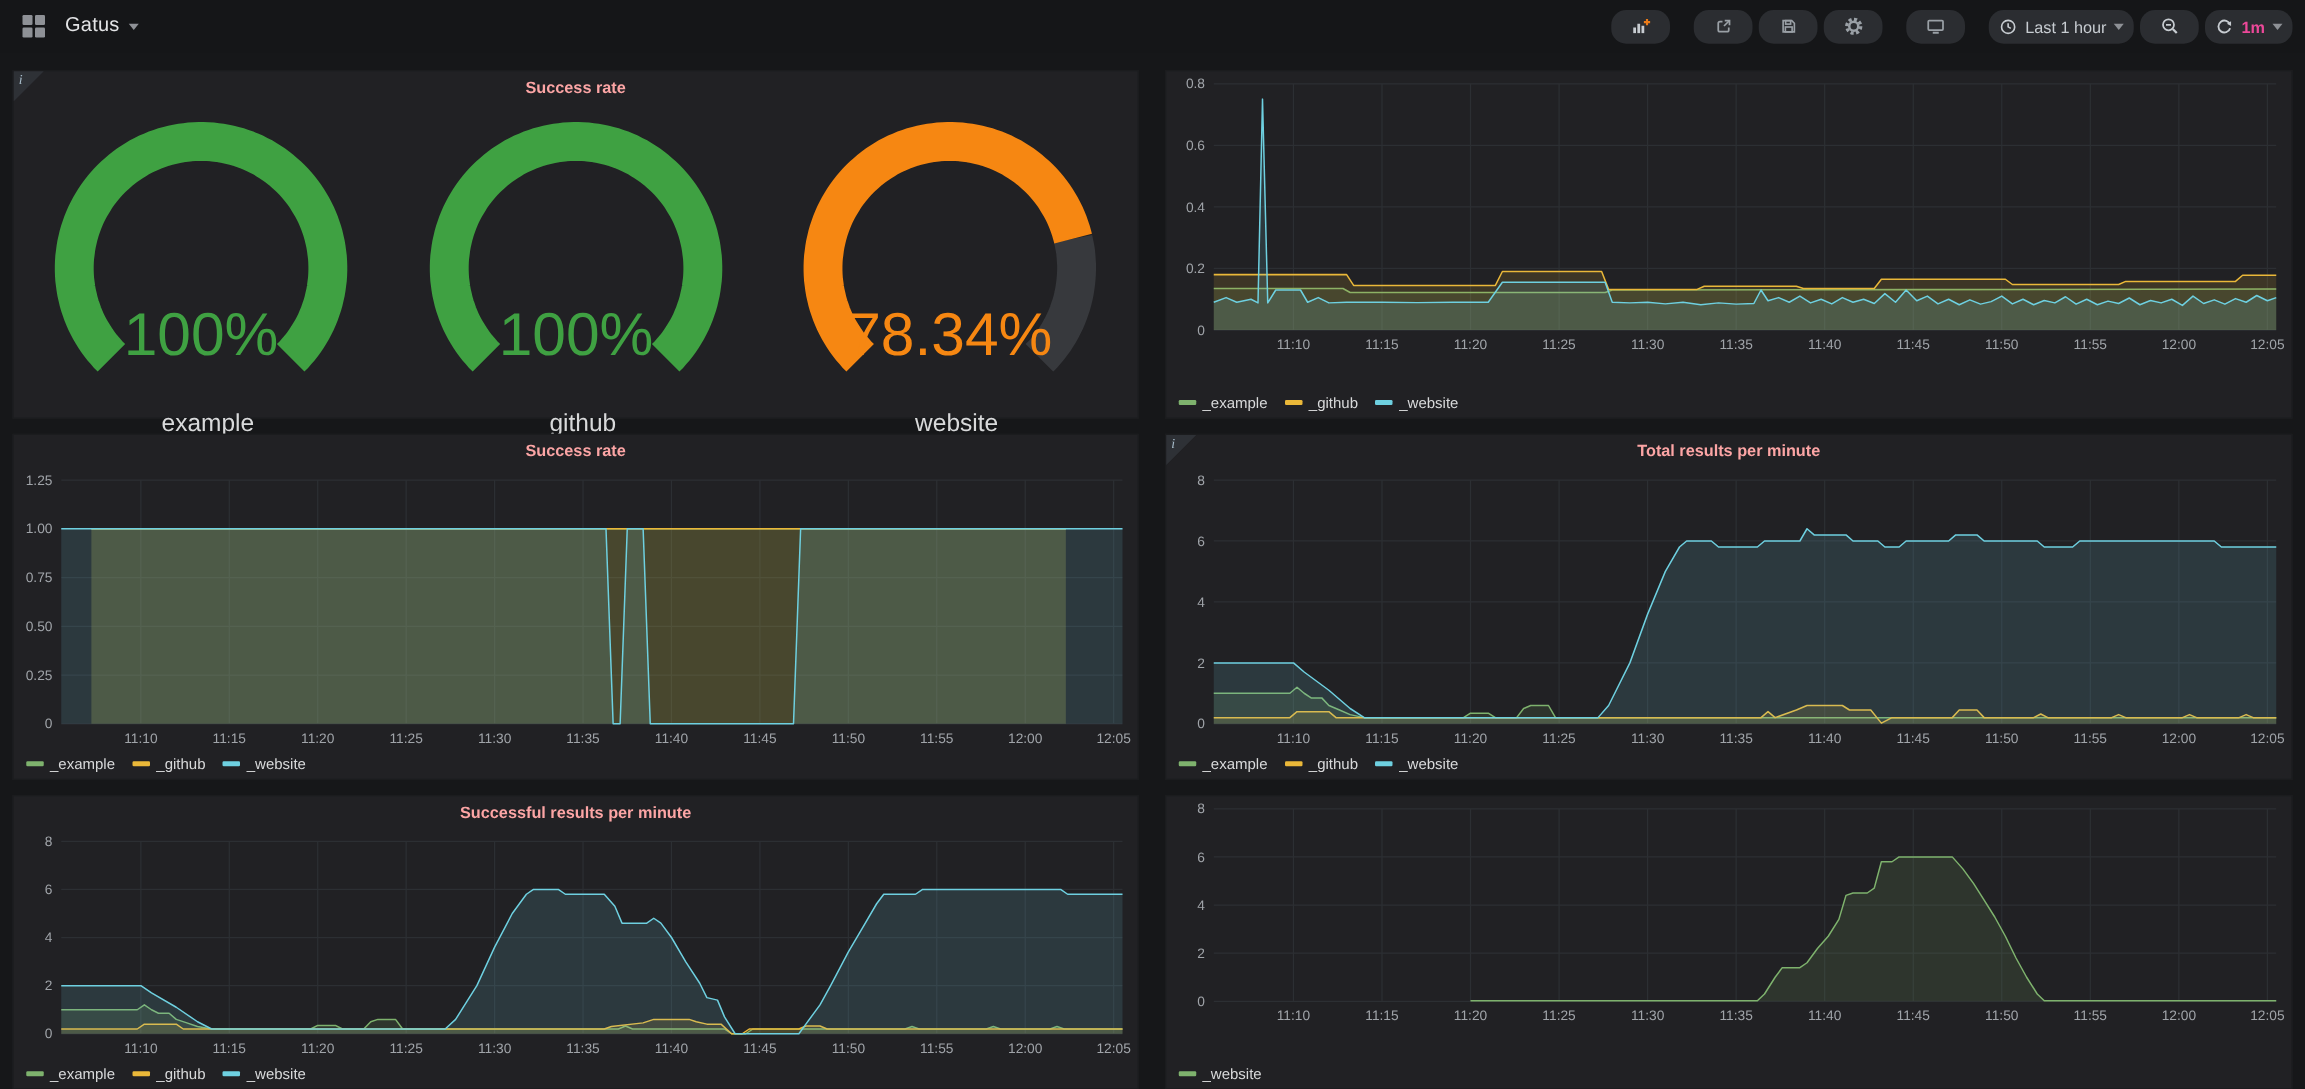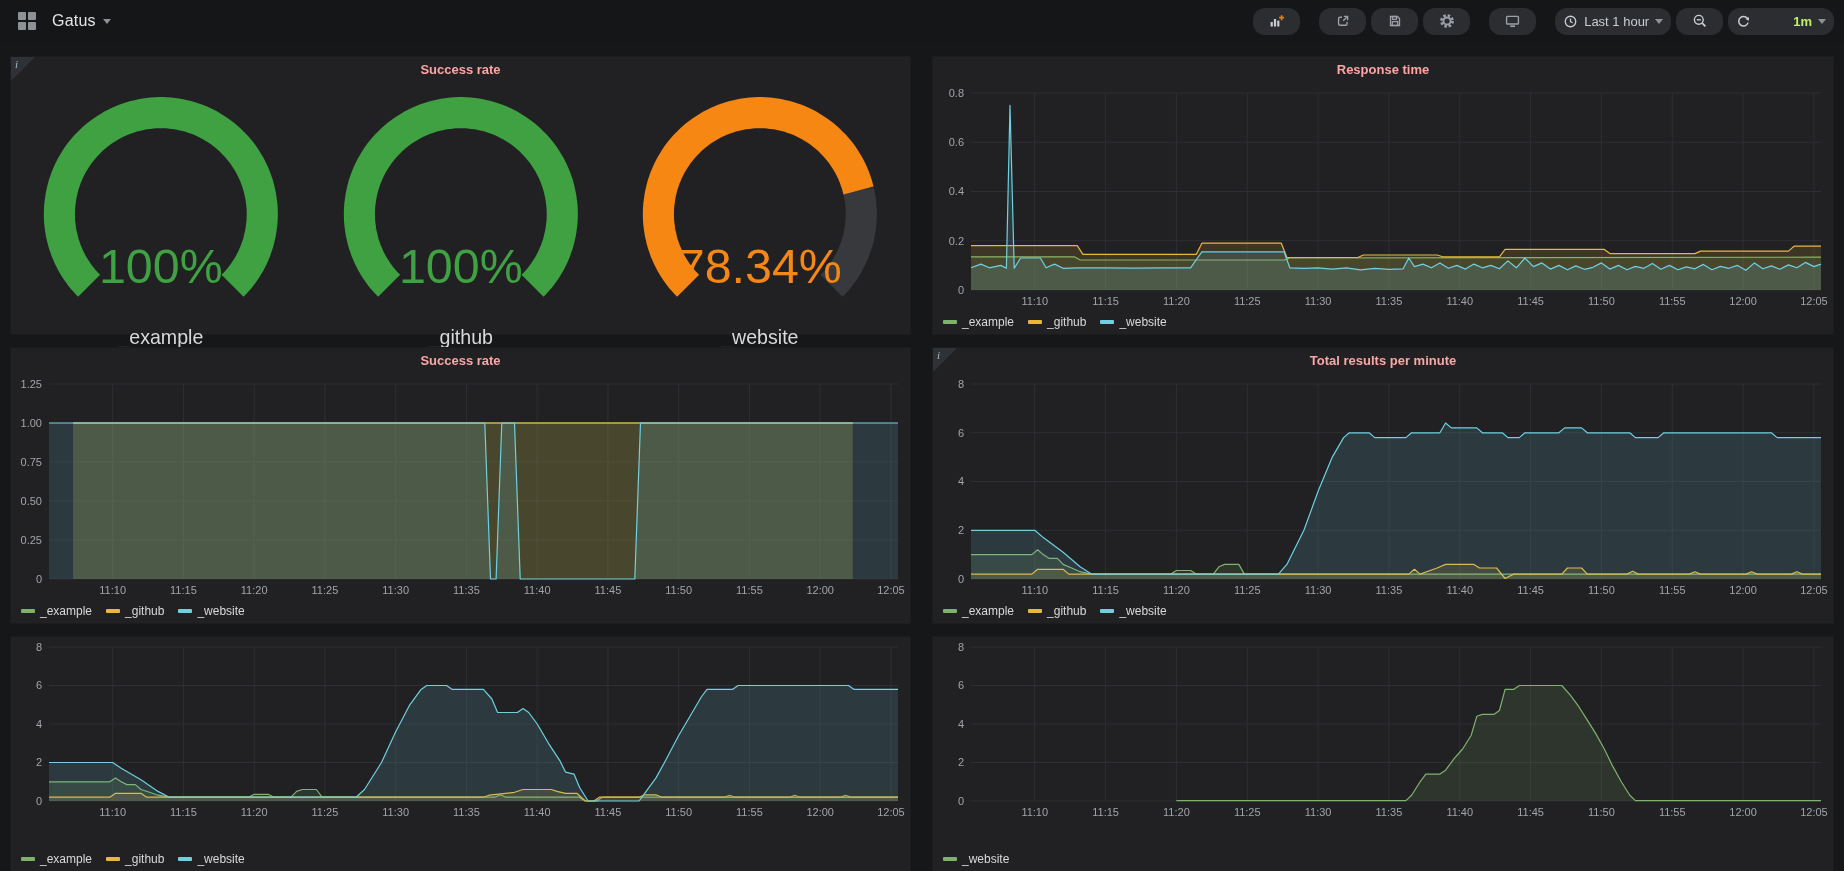--- a/index.html
+++ b/index.html
@@ -9,21 +9,21 @@
   .nav-left{display:flex;align-items:flex-start;gap:10px;}
   .grid-icon{display:grid;grid-template-columns:8px 8px;grid-template-rows:8px 8px;gap:2px;margin:0 6px 0 8px;cursor:pointer;}
   .grid-icon div{background:#8e9196;border-radius:1px;}
   .dash-title{color:#e3e4e6;font-size:16px;letter-spacing:.2px;cursor:pointer;display:flex;align-items:center;gap:7px;}
   .caret{width:0;height:0;border-left:4px solid transparent;border-right:4px solid transparent;border-top:5px solid #8e9196;display:inline-block;}
   .nav-right{margin-left:auto;display:flex;align-items:center;gap:5px;}
   .nav-btn{background:#2b2d31;color:#c7ccd1;height:27px;min-width:31px;border-radius:12px;display:flex;
     align-items:center;justify-content:center;gap:6px;padding:0 8px;cursor:pointer;font-size:13px;}
   .nav-btn svg{display:block;}
   .nav-gap{width:9px;}
-  .orange-text{color:#bef264;font-weight:700;font-size:13px;margin-left:36px;}
+  .orange-text{color:#ec4899;font-weight:700;font-size:13px;}
   
   .dash{margin:14px 10px 0 10px;display:grid;grid-template-columns:1fr 1fr;grid-template-rows:279px 277px 236px;gap:12px 21px;}
   .panel{position:relative;background:#212124;border:1px solid #1b1c1e;box-sizing:border-box;display:flex;flex-direction:column;}
   .panel-title{height:26px;line-height:26px;text-align:center;color:#fca5a5;font-size:13px;font-weight:700;cursor:pointer;flex:0 0 auto;}
   .chart-area{flex:1 1 auto;position:relative;overflow:hidden;}
   .legend{flex:0 0 24px;display:flex;align-items:center;gap:14px;padding-left:10px;}
   .legend-item{display:flex;align-items:center;gap:5px;color:#d8d9da;font-size:12px;cursor:pointer;}
   .legend-dash{width:14px;height:4px;border-radius:1px;display:inline-block;}
   
   .gauges-row{flex:1 1 auto;display:flex;}
@@ -135,21 +135,20 @@
         <div class="gauge"><svg viewBox="0 0 260 232" preserveAspectRatio="xMidYMid meet">
             <polyline points="215.6,91.5 216.2,94.5 216.8,97.5 217.3,100.5 217.6,103.6 217.8,106.7 218.0,109.7 218.0,112.8 217.9,115.9 217.7,118.9 217.4,122.0 217.0,125.0 216.5,128.1 215.9,131.1 215.2,134.1 214.4,137.0 213.4,139.9 212.4,142.8 211.3,145.7 210.1,148.5 208.7,151.3 207.3,154.0 205.8,156.7 204.2,159.3 202.5,161.9 200.7,164.4 198.9,166.8 196.9,169.2 194.9,171.5 192.7,173.7 192.2,174.2" fill="none" stroke="#37393d" stroke-width="27"></polyline>
             <polyline points="67.8,174.2 65.6,172.0 63.6,169.7 61.6,167.4 59.7,165.0 57.9,162.5 56.2,159.9 54.6,157.3 53.0,154.7 51.6,152.0 50.2,149.2 49.0,146.4 47.8,143.5 46.8,140.6 45.8,137.7 45.0,134.8 44.3,131.8 43.6,128.8 43.1,125.8 42.7,122.7 42.3,119.7 42.1,116.6 42.0,113.5 42.0,110.5 42.1,107.4 42.3,104.3 42.7,101.3 43.1,98.2 43.6,95.2 44.3,92.2 45.0,89.2 45.8,86.3 46.8,83.4 47.8,80.5 49.0,77.6 50.2,74.8 51.6,72.0 53.0,69.3 54.6,66.7 56.2,64.1 57.9,61.5 59.7,59.0 61.6,56.6 63.6,54.3 65.6,52.0 67.8,49.8 70.0,47.6 72.3,45.6 74.6,43.6 77.0,41.7 79.5,39.9 82.1,38.2 84.7,36.6 87.3,35.0 90.0,33.6 92.8,32.2 95.6,31.0 98.5,29.8 101.4,28.8 104.3,27.8 107.2,27.0 110.2,26.3 113.2,25.6 116.2,25.1 119.3,24.7 122.3,24.3 125.4,24.1 128.5,24.0 131.5,24.0 134.6,24.1 137.7,24.3 140.7,24.7 143.8,25.1 146.8,25.6 149.8,26.3 152.8,27.0 155.7,27.8 158.6,28.8 161.5,29.8 164.4,31.0 167.2,32.2 170.0,33.6 172.7,35.0 175.3,36.6 177.9,38.2 180.5,39.9 183.0,41.7 185.4,43.6 187.7,45.6 190.0,47.6 192.2,49.8 194.4,52.0 196.4,54.3 198.4,56.6 200.3,59.0 202.1,61.5 203.8,64.1 205.4,66.7 207.0,69.3 208.4,72.0 209.8,74.8 211.0,77.6 212.2,80.5 213.2,83.4 214.2,86.3 215.0,89.2 215.6,91.5" fill="none" stroke="#f68712" stroke-width="27"></polyline>
             <text x="130" y="172" text-anchor="middle" font-size="42" font-weight="500" fill="#f68712">78.34%</text>
             <text x="130" y="225" text-anchor="middle" font-size="17" fill="#d8d9da">_website</text>
           </svg></div>
       </div>
   </div>
 
   <div class="panel">
-    <div class="panel-title">Response time</div>
     <div class="chart-area"><svg width="900" height="227" style="overflow:visible">
           <g>
             <line x1="101.75" y1="10" x2="101.75" y2="207" stroke="#2c2f33" stroke-width="1"></line>
             <line x1="172.58333333333331" y1="10" x2="172.58333333333331" y2="207" stroke="#2c2f33" stroke-width="1"></line>
             <line x1="243.41666666666666" y1="10" x2="243.41666666666666" y2="207" stroke="#2c2f33" stroke-width="1"></line>
             <line x1="314.25" y1="10" x2="314.25" y2="207" stroke="#2c2f33" stroke-width="1"></line>
             <line x1="385.0833333333333" y1="10" x2="385.0833333333333" y2="207" stroke="#2c2f33" stroke-width="1"></line>
             <line x1="455.91666666666663" y1="10" x2="455.91666666666663" y2="207" stroke="#2c2f33" stroke-width="1"></line>
             <line x1="526.75" y1="10" x2="526.75" y2="207" stroke="#2c2f33" stroke-width="1"></line>
             <line x1="597.5833333333334" y1="10" x2="597.5833333333334" y2="207" stroke="#2c2f33" stroke-width="1"></line>
@@ -350,20 +349,21 @@
           <span>_github</span>
         </span>
         <span class="legend-item">
           <span class="legend-dash" style="background:#6ed0e0"></span>
           <span>_website</span>
         </span>
       </div>
   </div>
 
   <div class="panel">
+    <div class="panel-title">Successful results per minute</div>
     <div class="chart-area"><svg width="899" height="184" style="overflow:visible">
           <g>
             <line x1="101.675" y1="10" x2="101.675" y2="164" stroke="#2c2f33" stroke-width="1"></line>
             <line x1="172.42499999999998" y1="10" x2="172.42499999999998" y2="164" stroke="#2c2f33" stroke-width="1"></line>
             <line x1="243.175" y1="10" x2="243.175" y2="164" stroke="#2c2f33" stroke-width="1"></line>
             <line x1="313.925" y1="10" x2="313.925" y2="164" stroke="#2c2f33" stroke-width="1"></line>
             <line x1="384.675" y1="10" x2="384.675" y2="164" stroke="#2c2f33" stroke-width="1"></line>
             <line x1="455.42499999999995" y1="10" x2="455.42499999999995" y2="164" stroke="#2c2f33" stroke-width="1"></line>
             <line x1="526.175" y1="10" x2="526.175" y2="164" stroke="#2c2f33" stroke-width="1"></line>
             <line x1="596.925" y1="10" x2="596.925" y2="164" stroke="#2c2f33" stroke-width="1"></line>

